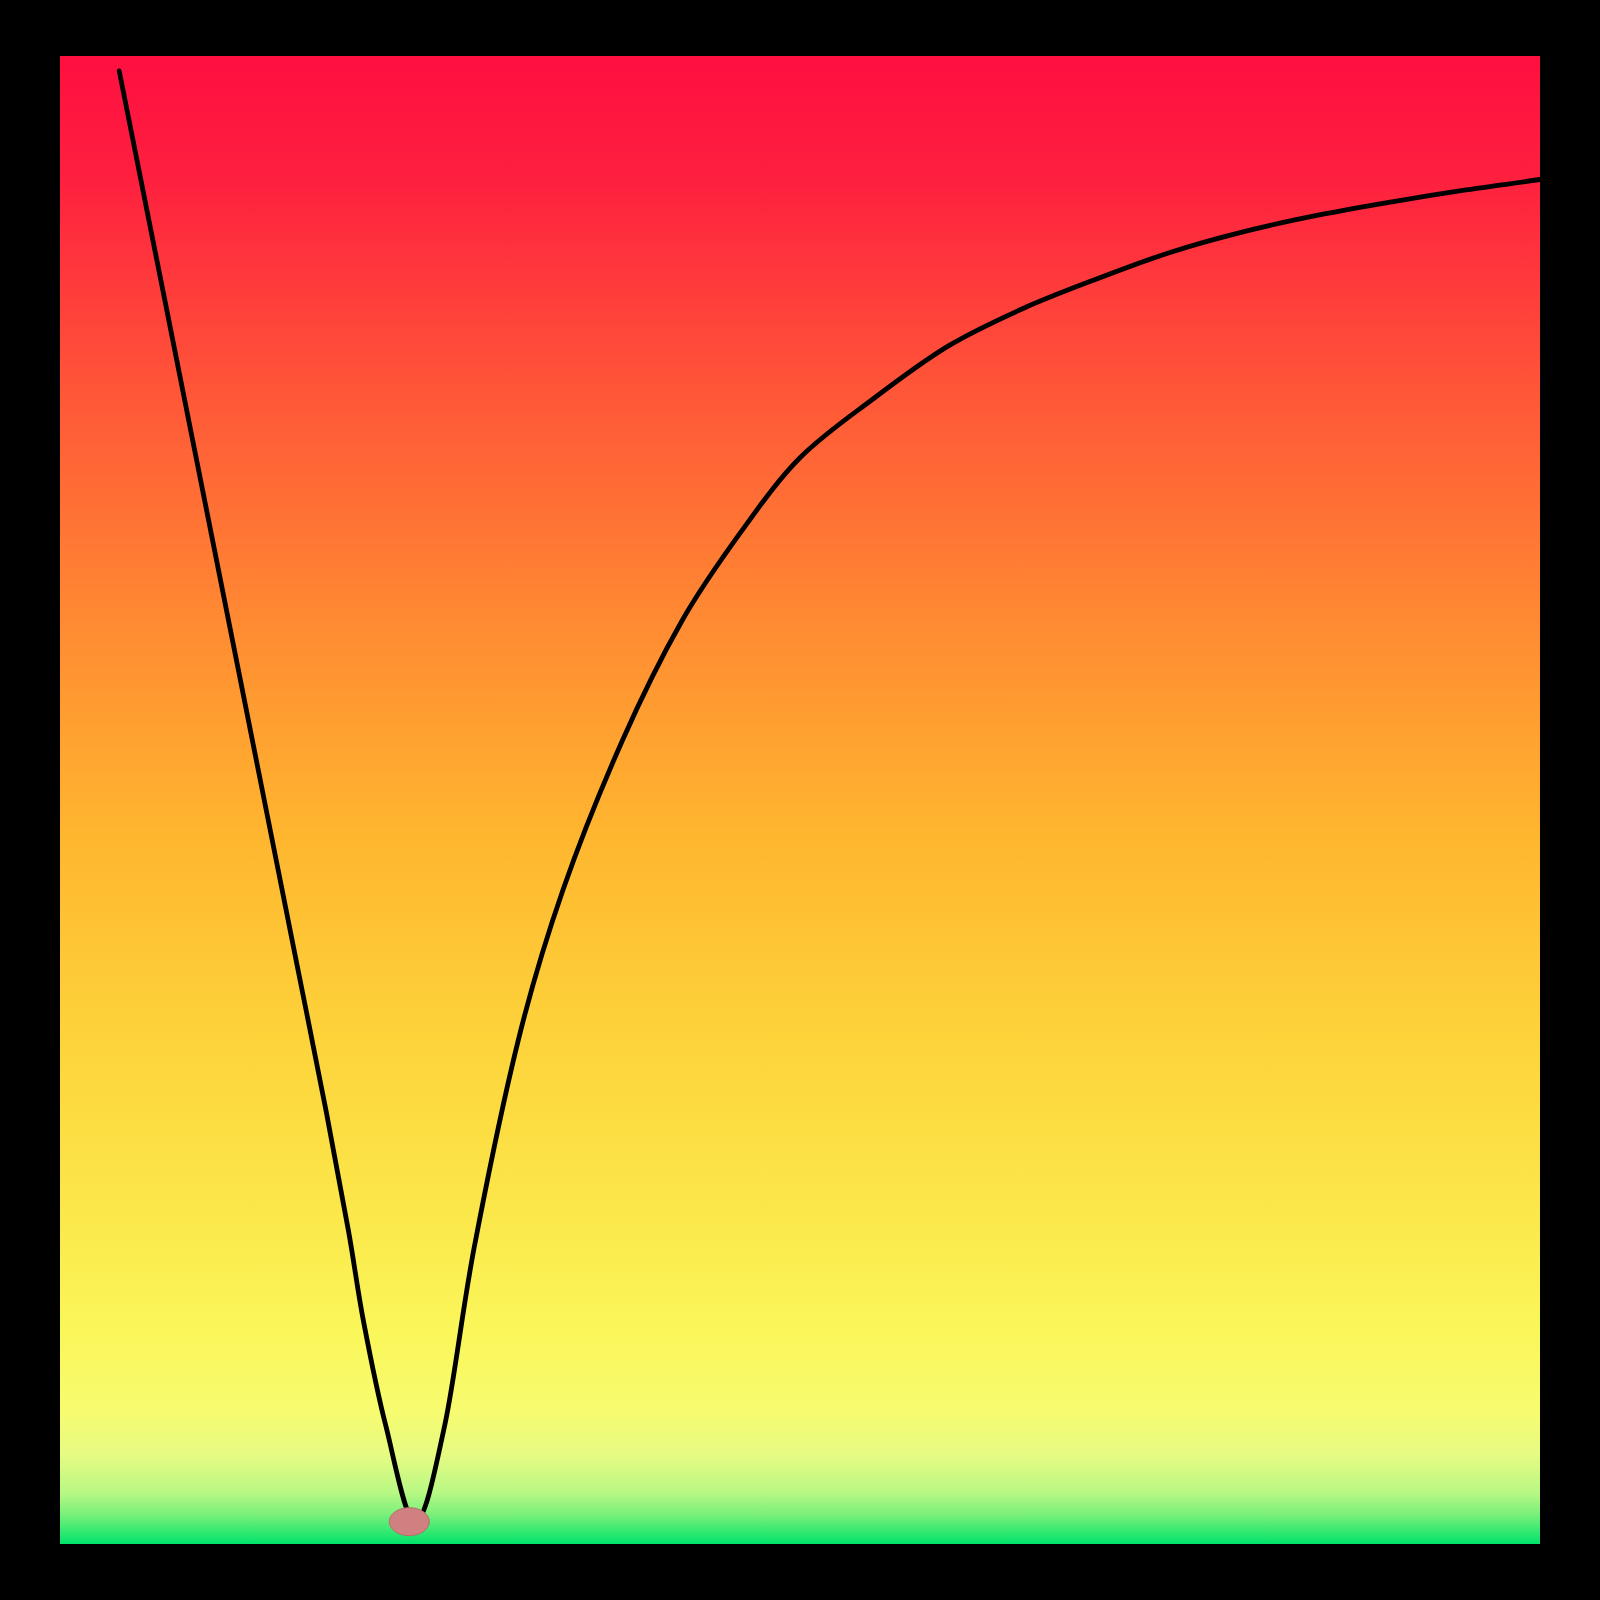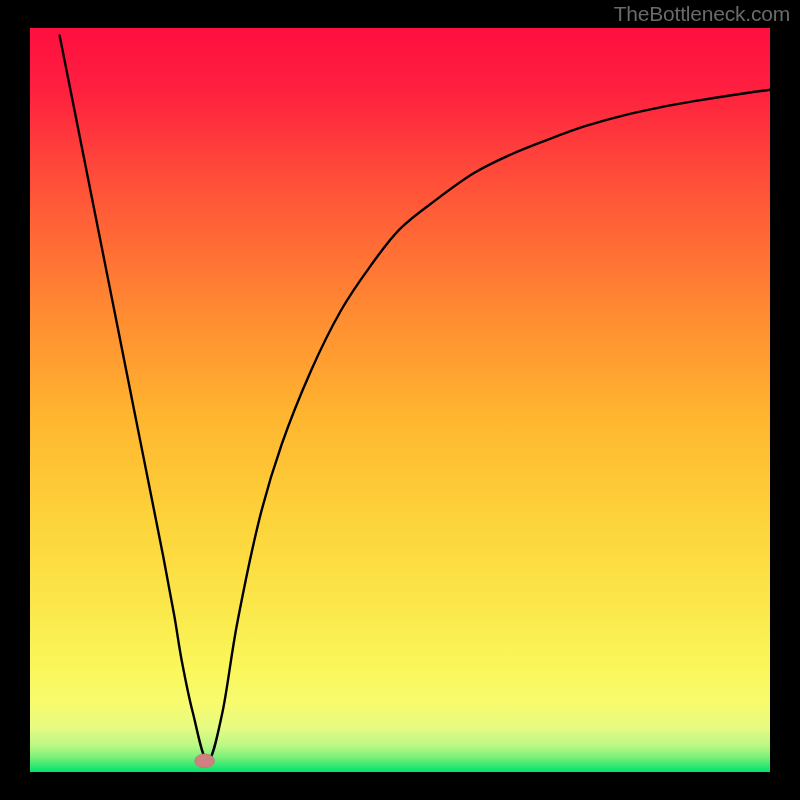--- a/index.html
+++ b/index.html
@@ -27,21 +27,20 @@
     z-index: 10;
   }
   svg {
     display: block;
   }
 </style>
 </head>
 <body>
 
 <div class="container">
-  <div class="watermark">TheBottleneck.com</div>
 
   <svg width="800" height="800" viewBox="0 0 800 800">
     <defs>
       <linearGradient id="bg-grad" x1="0" y1="0" x2="0" y2="1">
         <stop offset="0%" stop-color="#fe0f40"></stop>
         <stop offset="8%" stop-color="#fe1f3f"></stop>
         <stop offset="22%" stop-color="#ff5438"></stop>
         <stop offset="38%" stop-color="#ff8a32"></stop>
         <stop offset="52%" stop-color="#ffb52f"></stop>
         <stop offset="66%" stop-color="#fdd33a"></stop>

